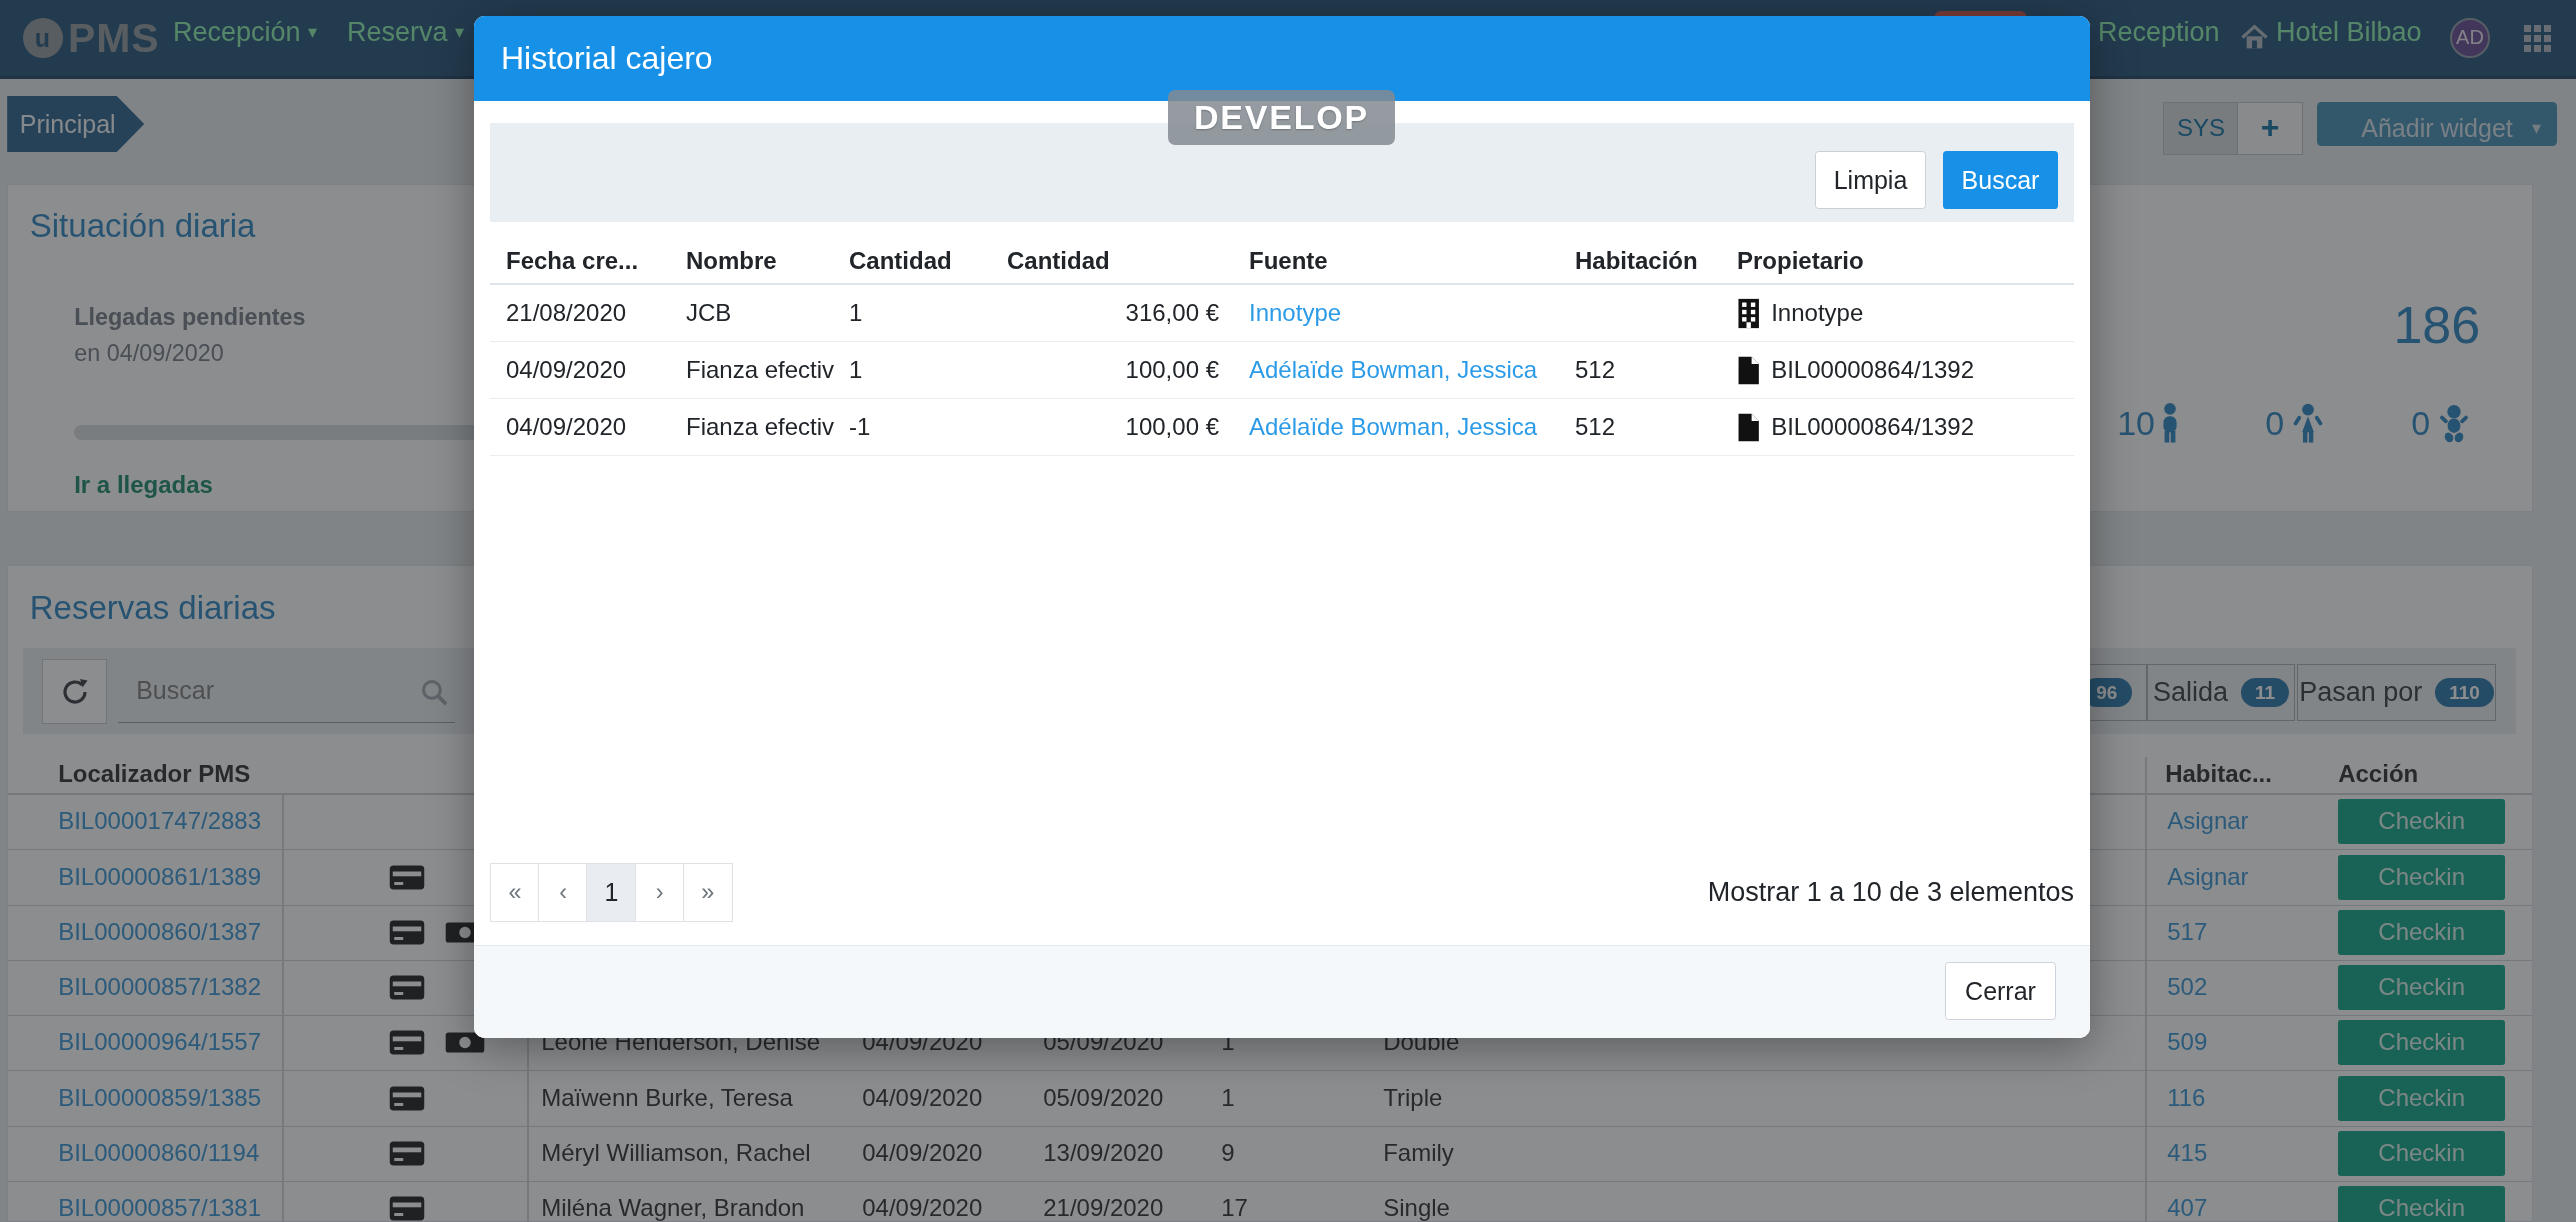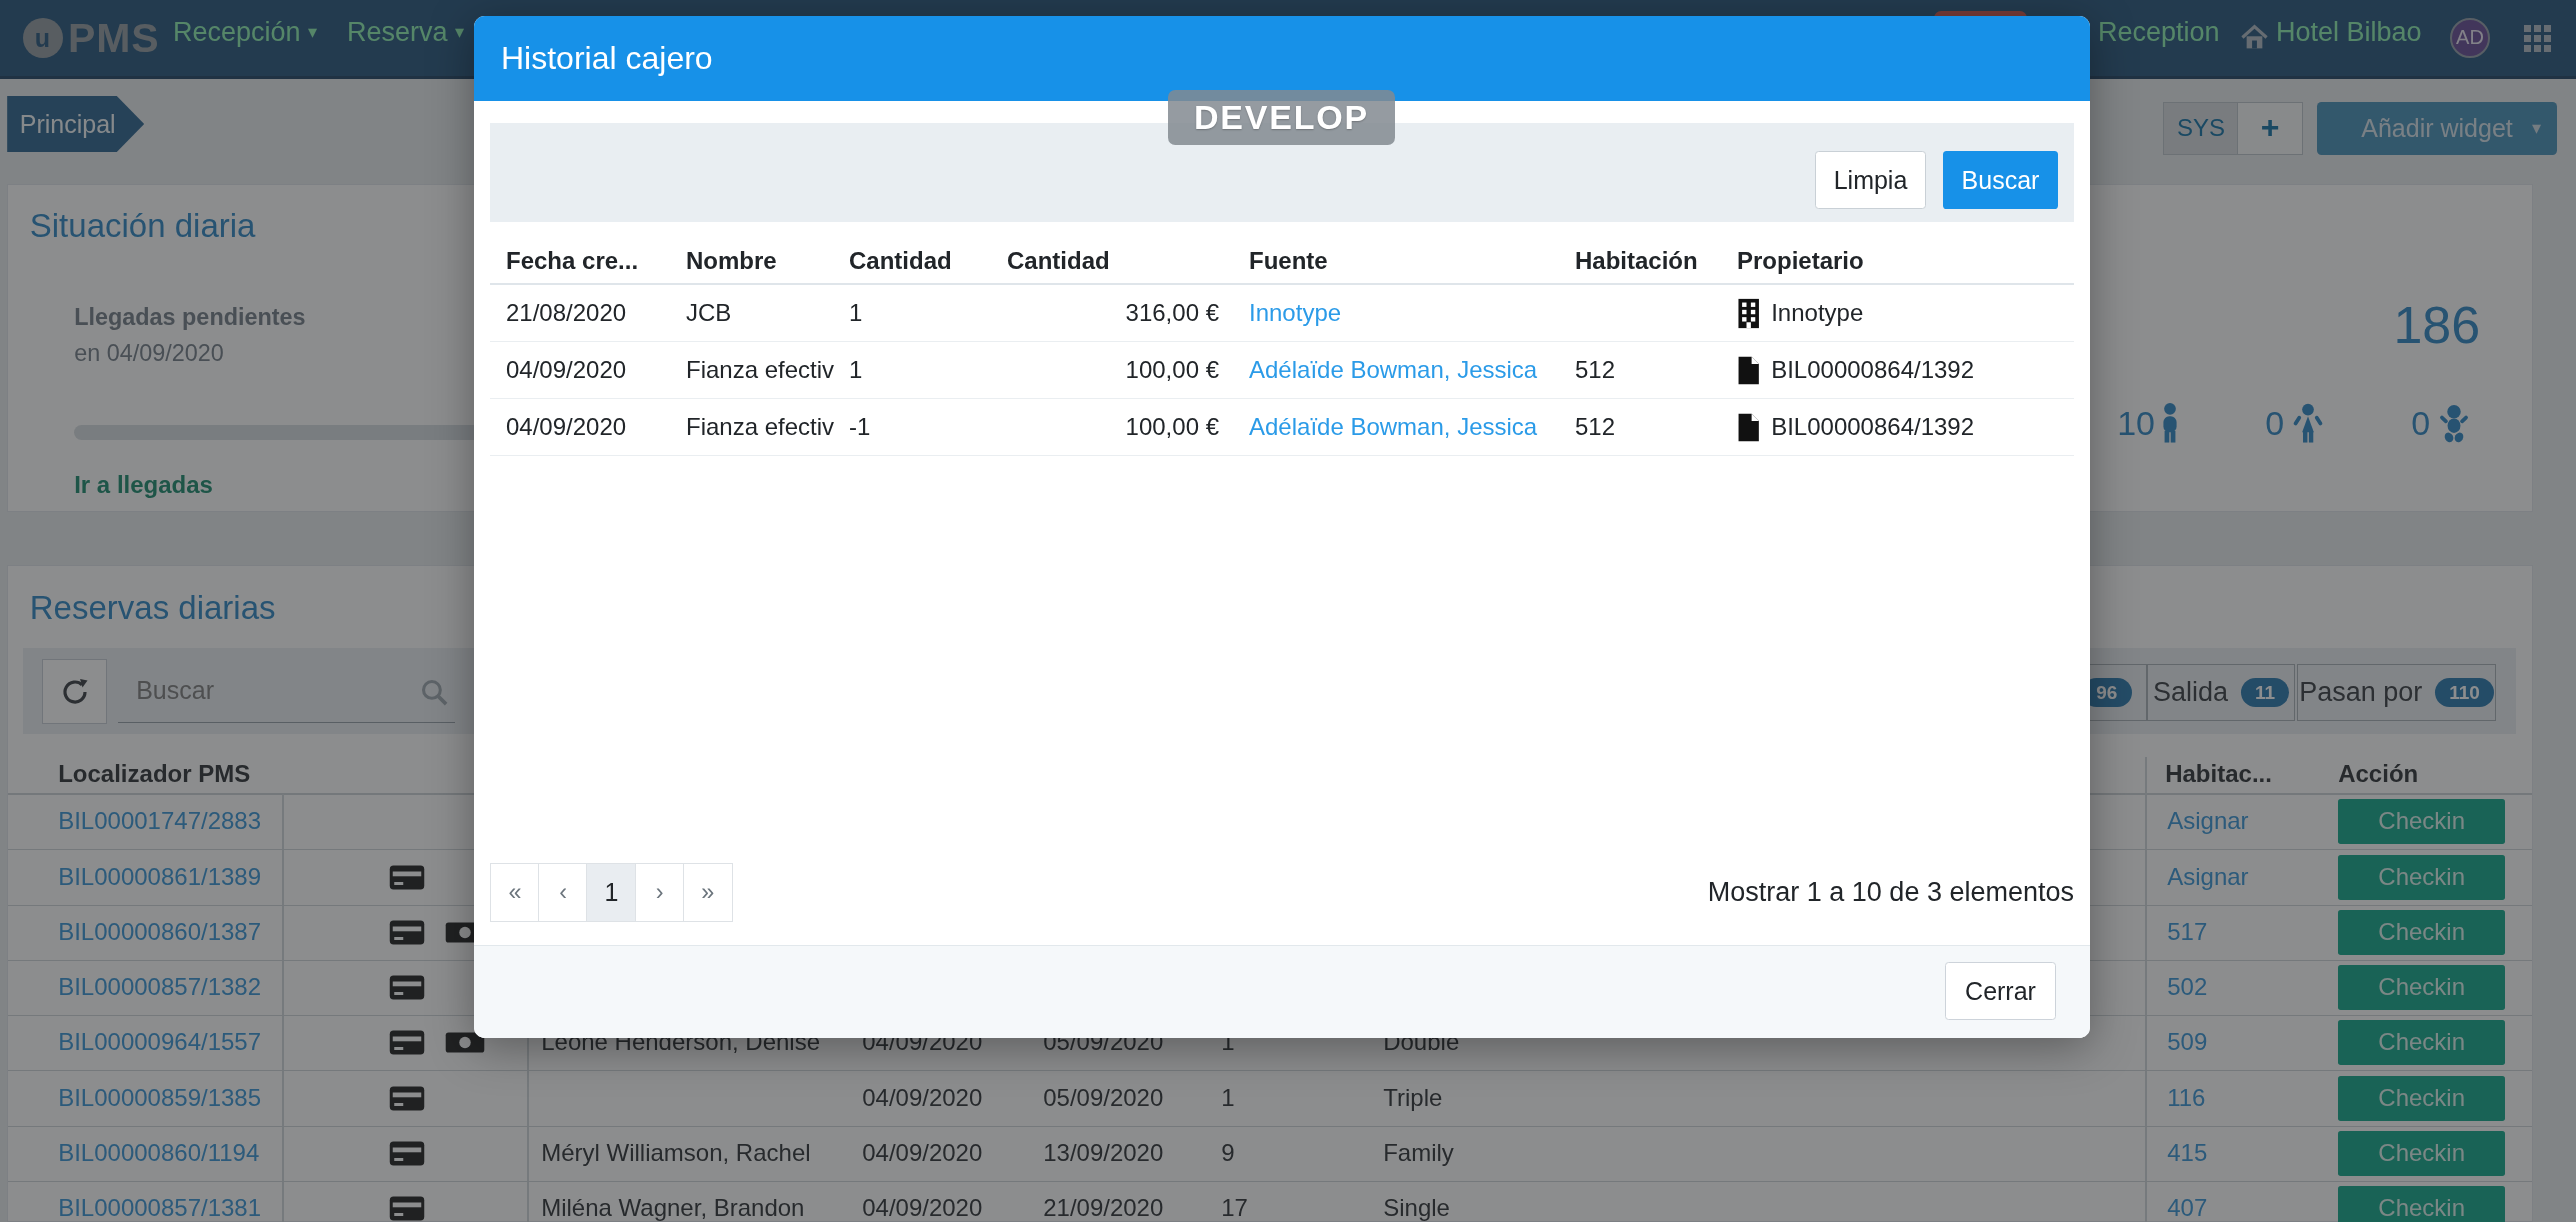--- a/index.html
+++ b/index.html
@@ -18,21 +18,21 @@
   .grid-icon{position:absolute;left:2524px;top:25px;width:27px;height:27px;display:grid;
              grid-template-columns:repeat(3,1fr);grid-template-rows:repeat(3,1fr);gap:2.7px;}
   .grid-icon i{background:#aab7c1;}
   #nav-alert{position:absolute;left:1934px;top:10.8px;width:93px;height:41px;background:#d24b42;border-radius:7.2px;z-index:2;}
   
   #breadcrumb{position:absolute;left:7.2px;top:96px;width:137px;height:56px;background:#1d5a87;
               clip-path:polygon(0 0,80% 0,100% 50%,80% 100%,0 100%);
               color:#f2f6f9;font-size:25px;line-height:56px;padding-left:12.6px;box-sizing:border-box;z-index:1;}
   
   .wcell{box-sizing:border-box;border:1.8px solid #b9c0c7;font-size:24px;text-align:center;line-height:49px;color:#0369a1;}
-  #add-widget{position:absolute;left:2317px;top:102px;width:240px;height:53px;background:#3b89b4;border-radius:4.5px;
+  #add-widget{position:absolute;left:2317px;top:102px;width:240px;height:44px;background:#3b89b4;border-radius:4.5px;
               color:#d5e2ea;font-size:25px;line-height:53px;text-align:center;}
   #add-widget .caret{position:absolute;right:16px;color:#cbd9e2;}
   
   .panel{position:absolute;left:7.2px;width:2526px;background:#ffffff;border:0.9px solid #dde3e8;box-sizing:border-box;z-index:1;}
   .panel-title{position:absolute;left:21.6px;font-size:33px;color:#1f7fc0;}
   .muted{color:#6b7680;}
   
   #sit-pill{position:absolute;left:66px;top:240px;width:566px;height:15.3px;border-radius:8px;background:#d6dce0;}
   #sit-link{position:absolute;left:66px;top:286px;font-size:24px;font-weight:bold;color:#0d8464;}
   #sit-total{position:absolute;right:52px;top:110px;font-size:52px;color:#1f7fc0;}
@@ -281,20 +281,21 @@
       <a class="hab-link" href="#">509</a>
       <button class="checkin">Checkin</button>
     </div>
     <div class="r-row" style="top:505px;">
       <a class="loc" href="#">BIL00000859/1385</a>
       <span class="icn" style="left:381px;"><svg width="36" height="27" viewBox="0 0 24 18">
             <rect x="0.5" y="1" width="23" height="16" rx="2.5" fill="#111"></rect>
             <rect x="2.5" y="5" width="19" height="3.2" fill="#fff"></rect>
             <rect x="3.5" y="12" width="6" height="2" fill="#fff"></rect>
           </svg></span>
+      <span class="rcell" style="left:533px;">Maïwenn Burke, Teresa</span>
       <span class="rcell" style="left:854px;">04/09/2020</span>
       <span class="rcell" style="left:1035px;">05/09/2020</span>
       <span class="rcell" style="left:1213px;">1</span>
       <span class="rcell" style="left:1375px;">Triple</span>
       <a class="hab-link" href="#">116</a>
       <button class="checkin">Checkin</button>
     </div>
     <div class="r-row" style="top:560px;">
       <a class="loc" href="#">BIL00000860/1194</a>
       <span class="icn" style="left:381px;"><svg width="36" height="27" viewBox="0 0 24 18">

